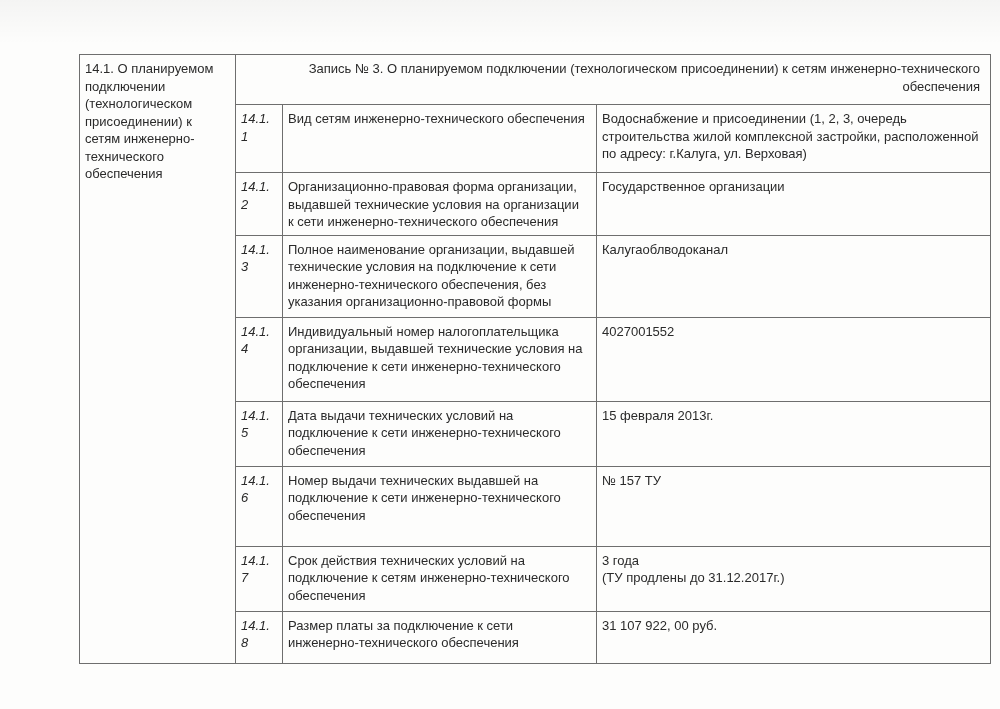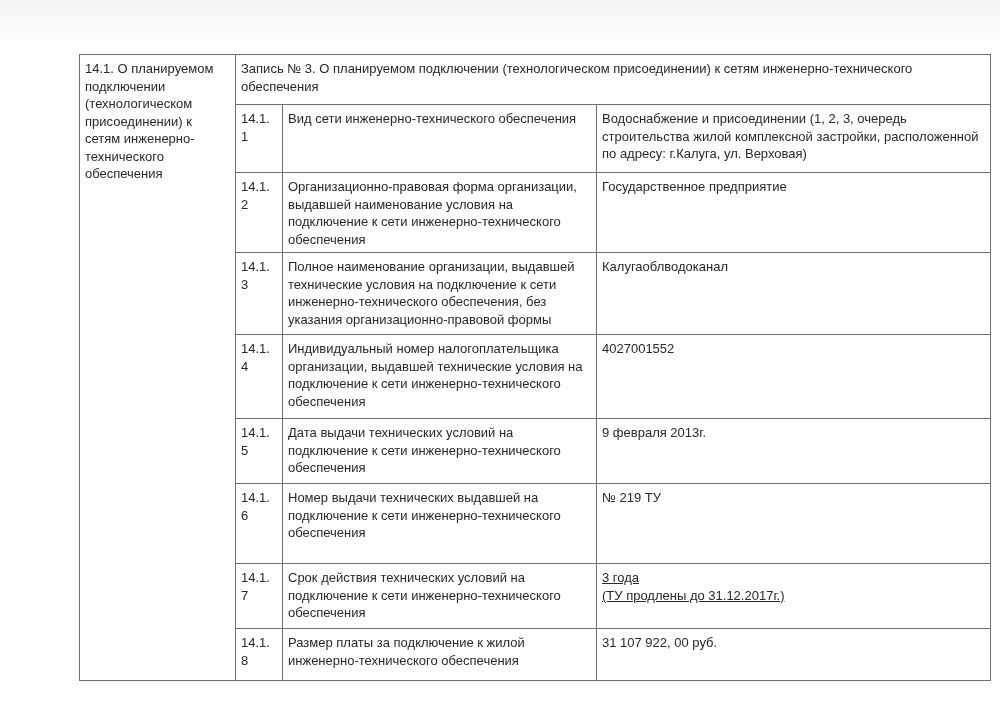--- a/index.html
+++ b/index.html
@@ -30,78 +30,78 @@
     border: 1.2px solid #6e6e6e;
     vertical-align: top;
     padding: 5px 10px 4px 5px;
     word-wrap: break-word;
   }
   col.c-section { width: 156px; }
   col.c-num { width: 47px; }
   col.c-label { width: 314px; }
   col.c-value { width: 394px; }
   .section-cell { padding-top: 6px; padding-left: 6px; }
-  .record-cell { padding-top: 6px; }
-  .num-cell { padding-left: 5px; padding-right: 2px; }
-  .line { display: block; text-decoration: underline; }
+  .record-cell { padding-top: 6px; text-align: right; }
+  .num-cell { padding-left: 5px; padding-right: 2px; font-style: italic; }
+  .line { display: block; }
 </style>
 </head>
 <body>
 
 <div class="page-bg"></div>
 
 <table class="doc">
   <colgroup>
     <col class="c-section">
       <col class="c-num">
       <col class="c-label">
       <col class="c-value">
   </colgroup>
   <tbody>
     <tr style="height:50px">
       <td rowspan="9" class="section-cell">14.1. О планируемом подключении (технологическом присоединении) к сетям инженерно-технического обеспечения</td>
       <td colspan="3" class="record-cell">Запись № 3. О планируемом подключении (технологическом присоединении) к сетям инженерно-технического обеспечения</td>
     </tr>
     <tr style="height:68px">
       <td class="num-cell">14.1.1</td>
-      <td>Вид сети инженерно-технического обеспечения</td>
+      <td>Вид сетям инженерно-технического обеспечения</td>
       <td>Водоснабжение и присоединении (1, 2, 3, очередь строительства жилой комплексной застройки, расположенной по адресу: г.Калуга, ул. Верховая)</td>
     </tr>
     <tr style="height:46px">
       <td class="num-cell">14.1.2</td>
-      <td>Организационно-правовая форма организации, выдавшей наименование условия на подключение к сети инженерно-технического обеспечения</td>
-      <td>Государственное предприятие</td>
+      <td>Организационно-правовая форма организации, выдавшей технические условия на организации к сети инженерно-технического обеспечения</td>
+      <td>Государственное организации</td>
     </tr>
     <tr style="height:82px">
       <td class="num-cell">14.1.3</td>
       <td>Полное наименование организации, выдавшей технические условия на подключение к сети инженерно-технического обеспечения, без указания организационно-правовой формы</td>
       <td>Калугаоблводоканал</td>
     </tr>
     <tr style="height:84px">
       <td class="num-cell">14.1.4</td>
       <td>Индивидуальный номер налогоплательщика организации, выдавшей технические условия на подключение к сети инженерно-технического обеспечения</td>
       <td>4027001552</td>
     </tr>
     <tr style="height:65px">
       <td class="num-cell">14.1.5</td>
       <td>Дата выдачи технических условий на подключение к сети инженерно-технического обеспечения</td>
-      <td>9 февраля 2013г.</td>
+      <td>15 февраля 2013г.</td>
     </tr>
     <tr style="height:80px">
       <td class="num-cell">14.1.6</td>
       <td>Номер выдачи технических выдавшей на подключение к сети инженерно-технического обеспечения</td>
-      <td>№ 219 ТУ</td>
+      <td>№ 157 ТУ</td>
     </tr>
     <tr style="height:65px">
       <td class="num-cell">14.1.7</td>
-      <td>Срок действия технических условий на подключение к сети инженерно-технического обеспечения</td>
+      <td>Срок действия технических условий на подключение к сетям инженерно-технического обеспечения</td>
       <td>
         <span class="line">3 года</span>
         <span class="line">(ТУ продлены до 31.12.2017г.)</span>
       </td>
     </tr>
     <tr style="height:52px">
       <td class="num-cell">14.1.8</td>
-      <td>Размер платы за подключение к жилой инженерно-технического обеспечения</td>
+      <td>Размер платы за подключение к сети инженерно-технического обеспечения</td>
       <td>31 107 922, 00 руб.</td>
     </tr>
   </tbody>
 </table>
 
 </body></html>

